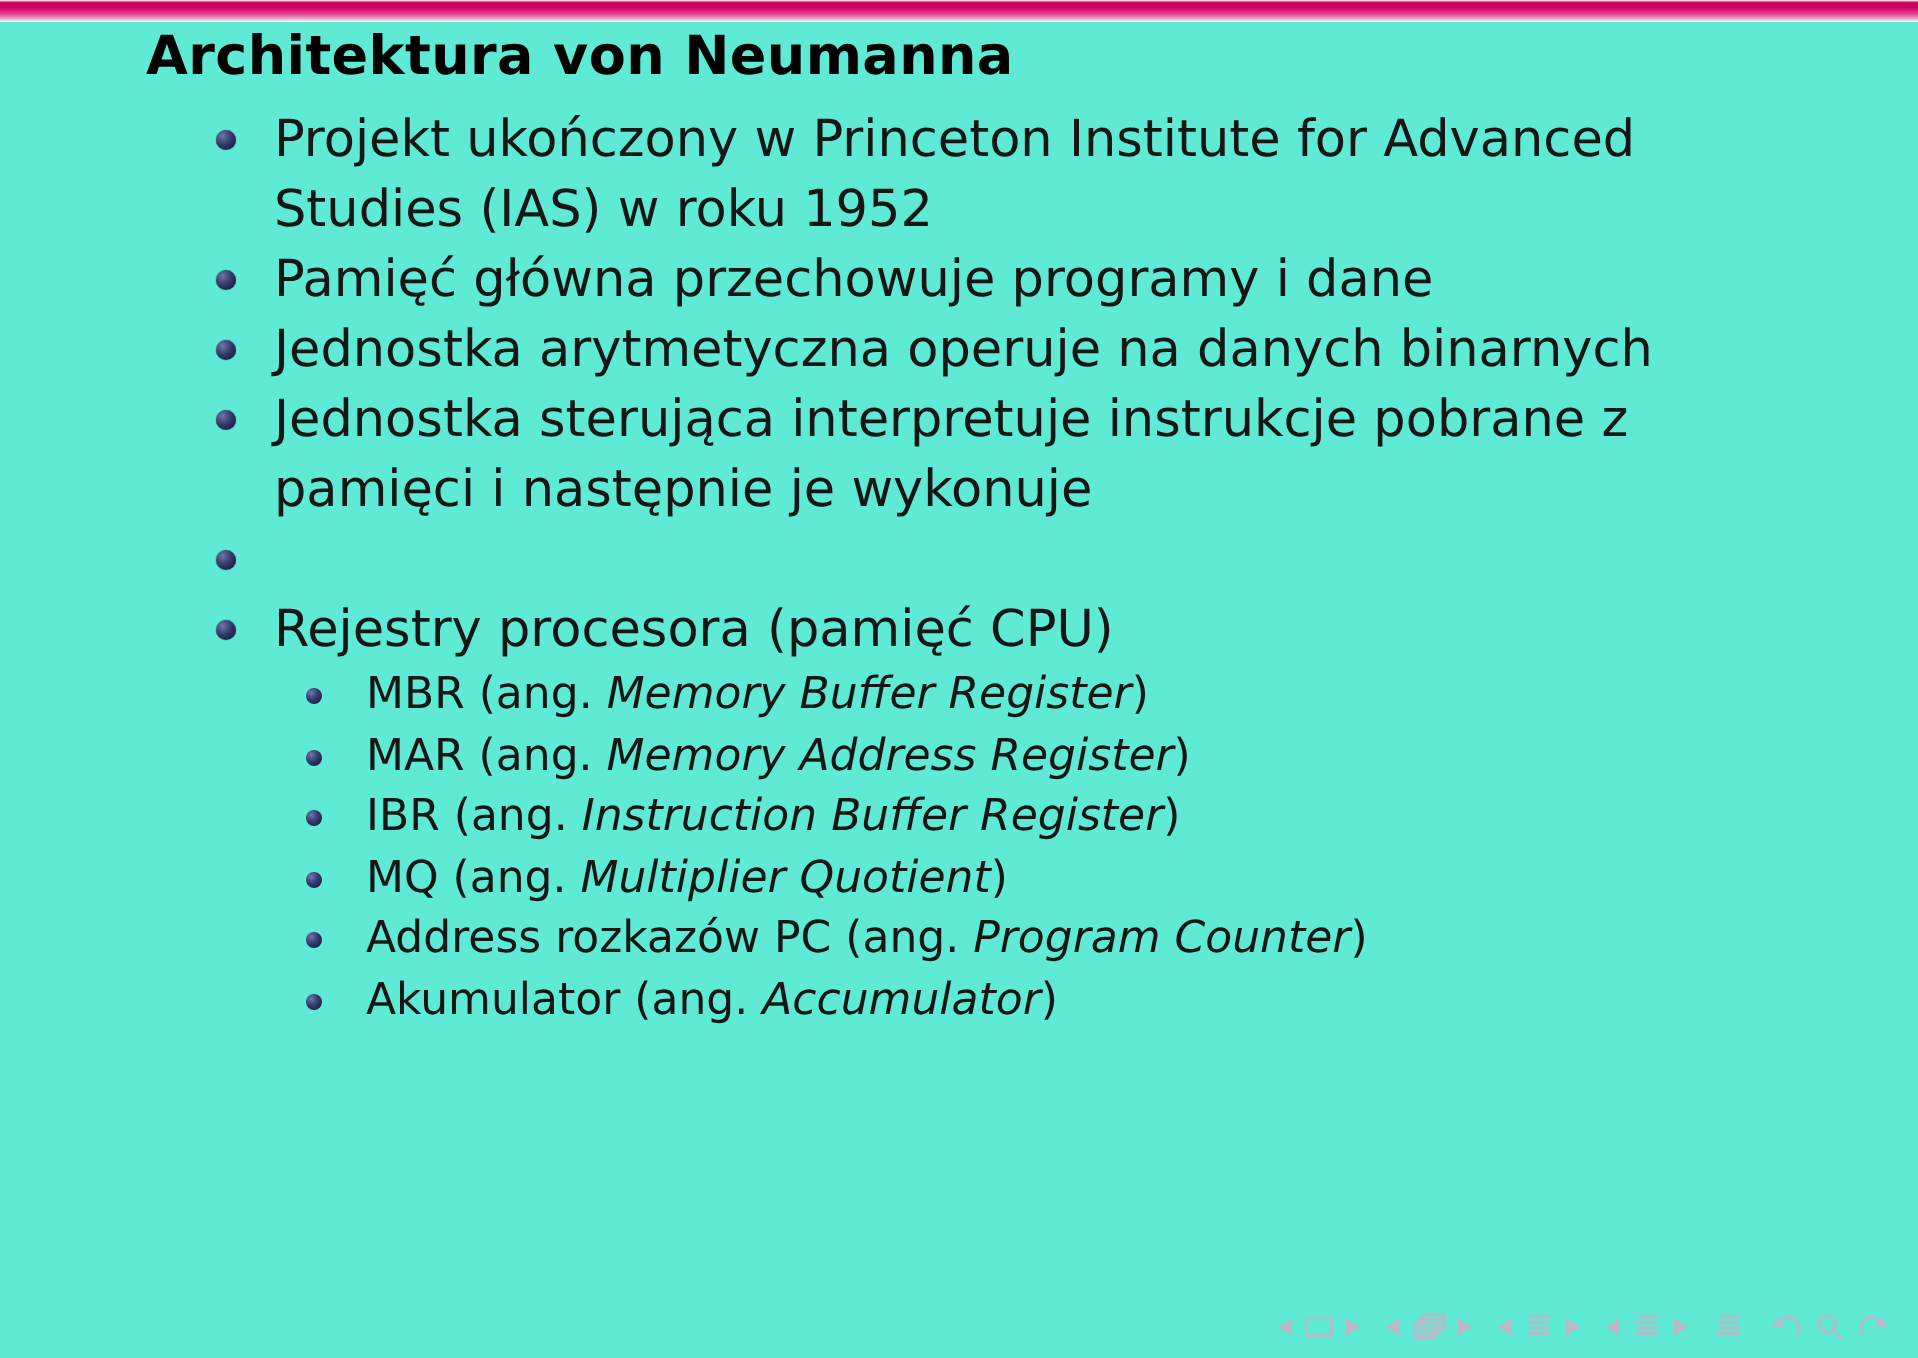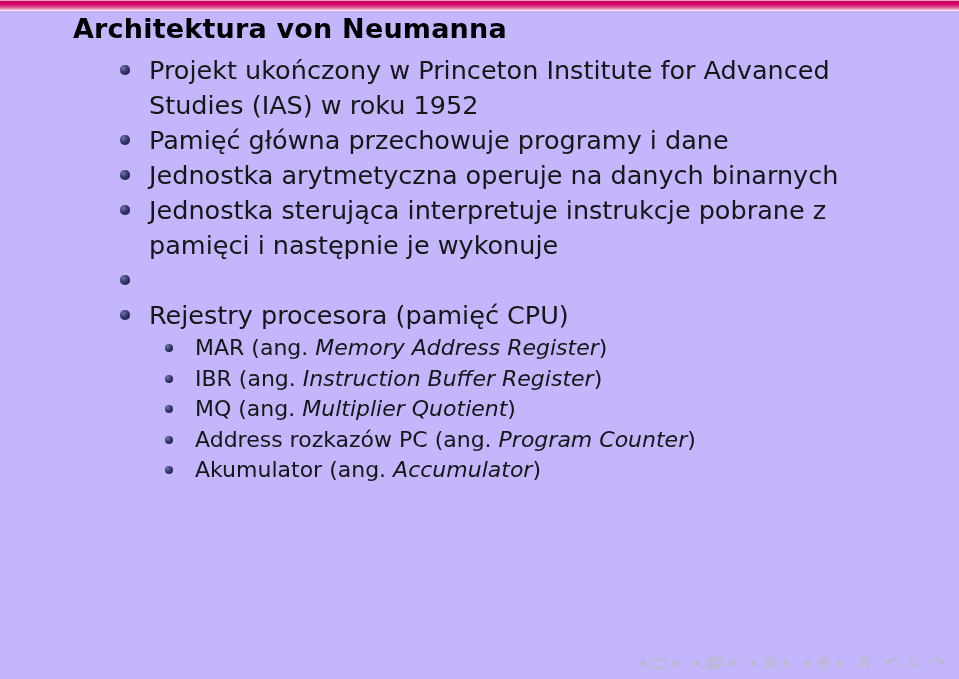--- a/index.html
+++ b/index.html
@@ -7,21 +7,21 @@
     padding: 0;
     background: #ffffff;
   }
   body {
     font-family: "DejaVu Sans", sans-serif;
   }
   .slide {
     position: relative;
     width: 959px;
     height: 679px;
-    background: #c4b5fd;
+    background: #5eead4;
     overflow: hidden;
     box-sizing: border-box;
   }
 
   
   .headbar {
     position: absolute;
     left: 0; top: 0;
     width: 959px;
     height: 11px;
@@ -44,21 +44,21 @@
     font-size: 27px;
     line-height: 32px;
     color: #000000;
     letter-spacing: 0.2px;
     white-space: nowrap;
   }
 
   
   .body {
     position: absolute;
-    left: 12px;
+    left: 0;
     top: 53px;
     width: 883px;
   }
 
   .item {
     position: relative;
     padding-left: 137px;
     padding-right: 24px;
     font-size: 25.5px;
     line-height: 35px;
@@ -162,20 +162,24 @@
 
     <div class="item">
       <span class="ball"></span>
     </div>
 
     <div class="item">
       <span class="ball"></span>
       <span class="txt">Rejestry procesora (pamięć CPU)</span>
     </div>
 
+    <div class="subitem">
+      <span class="ball-sm"></span>
+      <span>MBR (ang. </span><i>Memory Buffer Register</i><span>)</span>
+    </div>
 
     <div class="subitem">
       <span class="ball-sm"></span>
       <span>MAR (ang. </span><i>Memory Address Register</i><span>)</span>
     </div>
 
 
     <div class="subitem">
       <span class="ball-sm"></span>
       <span>IBR (ang. </span><i>Instruction Buffer Register</i><span>)</span>

